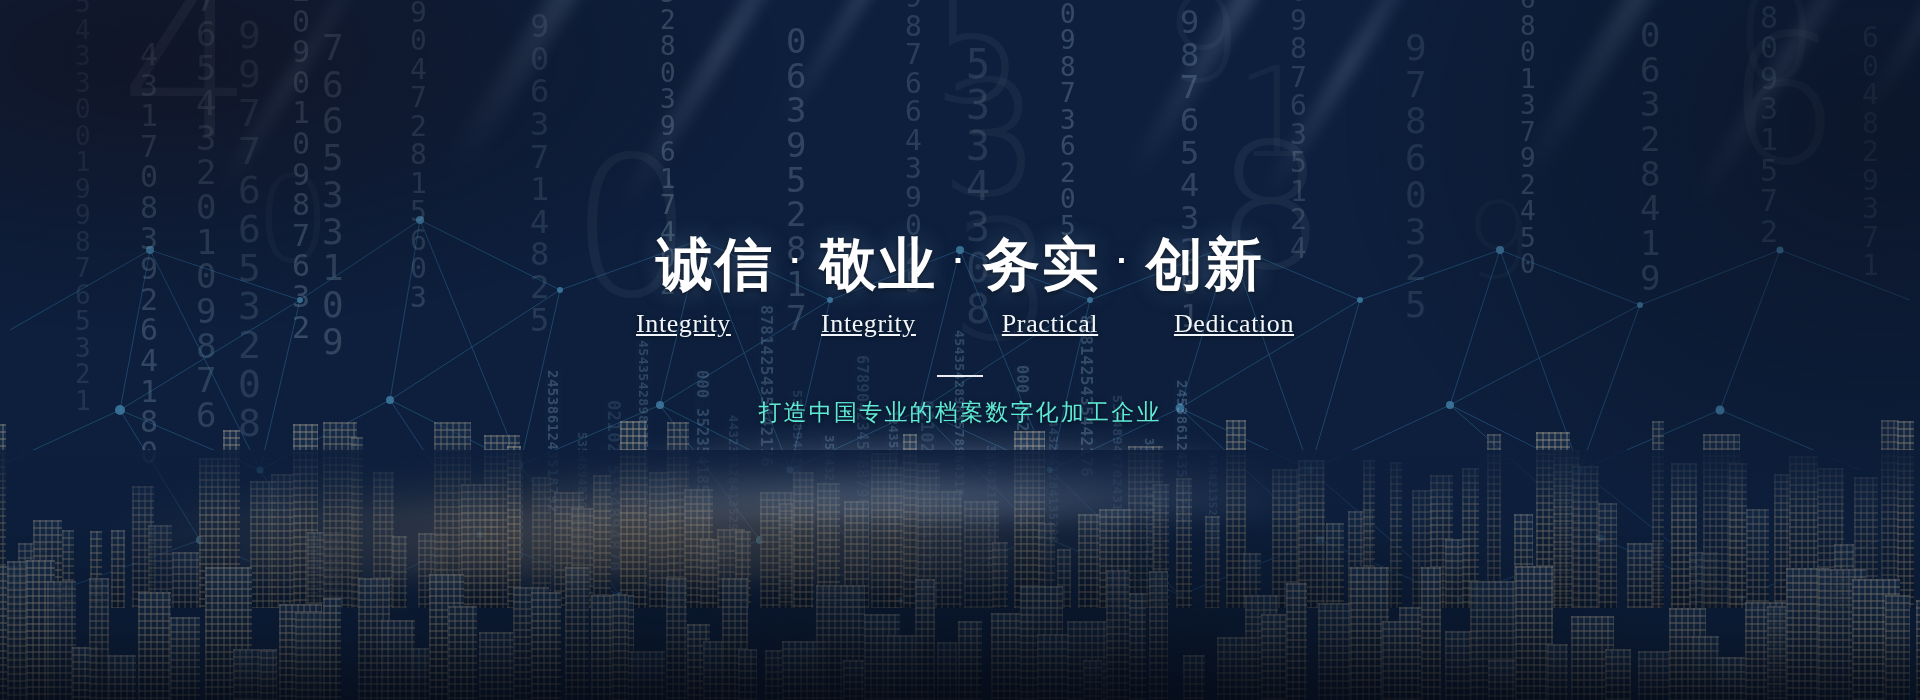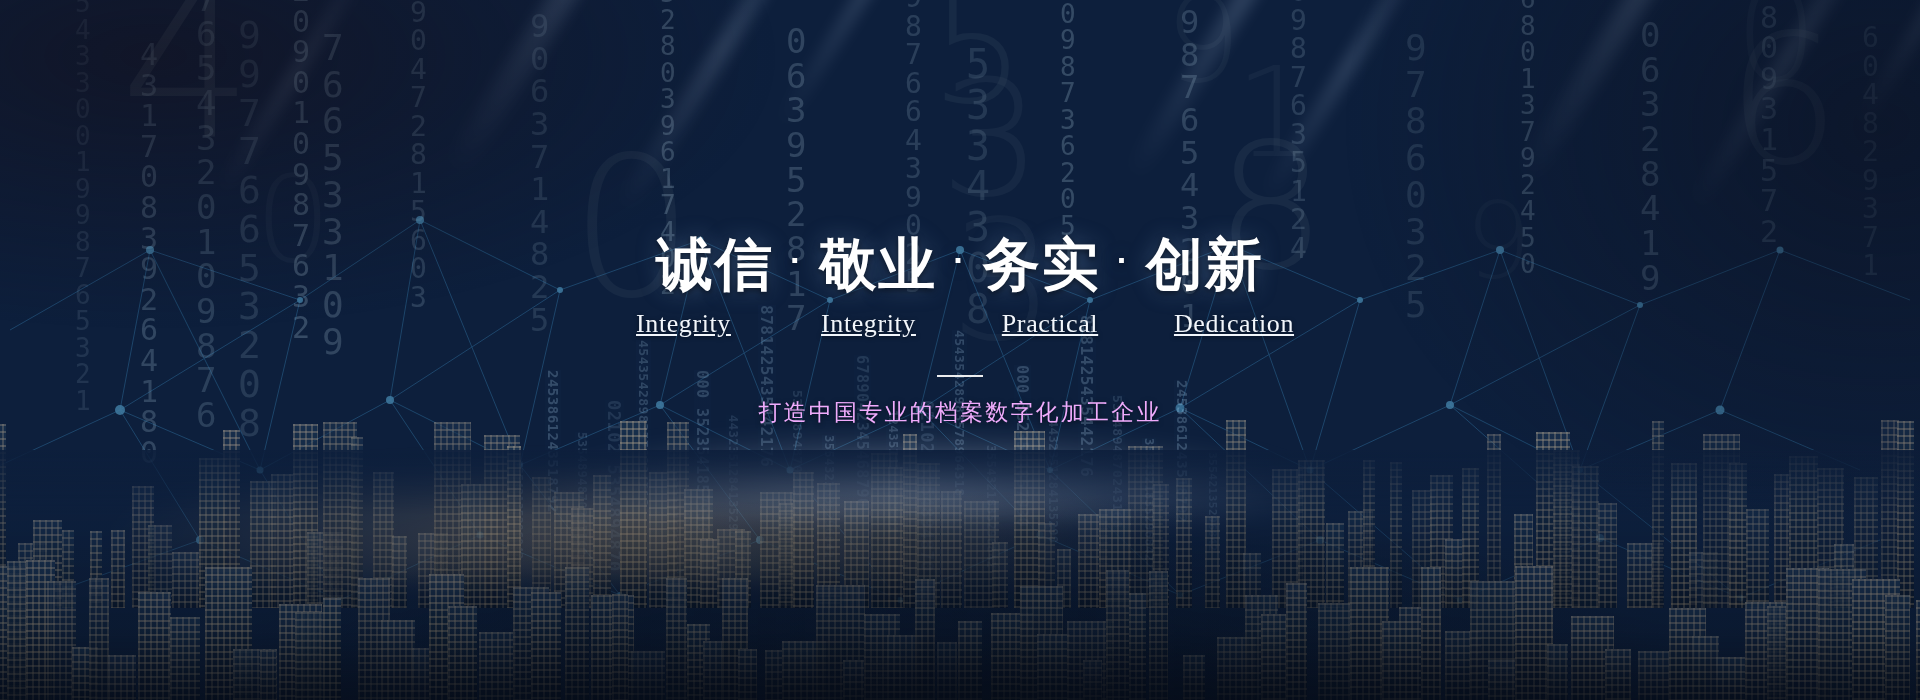--- a/index.html
+++ b/index.html
@@ -186,21 +186,21 @@
     height: 2px;
     background: #ffffff;
     margin: 36px auto 0;
     opacity: .92;
   }
 
   .tagline {
     margin-top: 20px;
     font-family: "Liberation Sans", "DejaVu Sans", sans-serif;
     font-size: 23px;
-    color: #f0abfc;
+    color: #5eead4;
     letter-spacing: 2.2px;
     text-shadow: 0 1px 5px rgba(0,0,0,.6);
     white-space: nowrap;
   }
 </style>
 </head>
 <body>
 
 <div id="banner">
 

